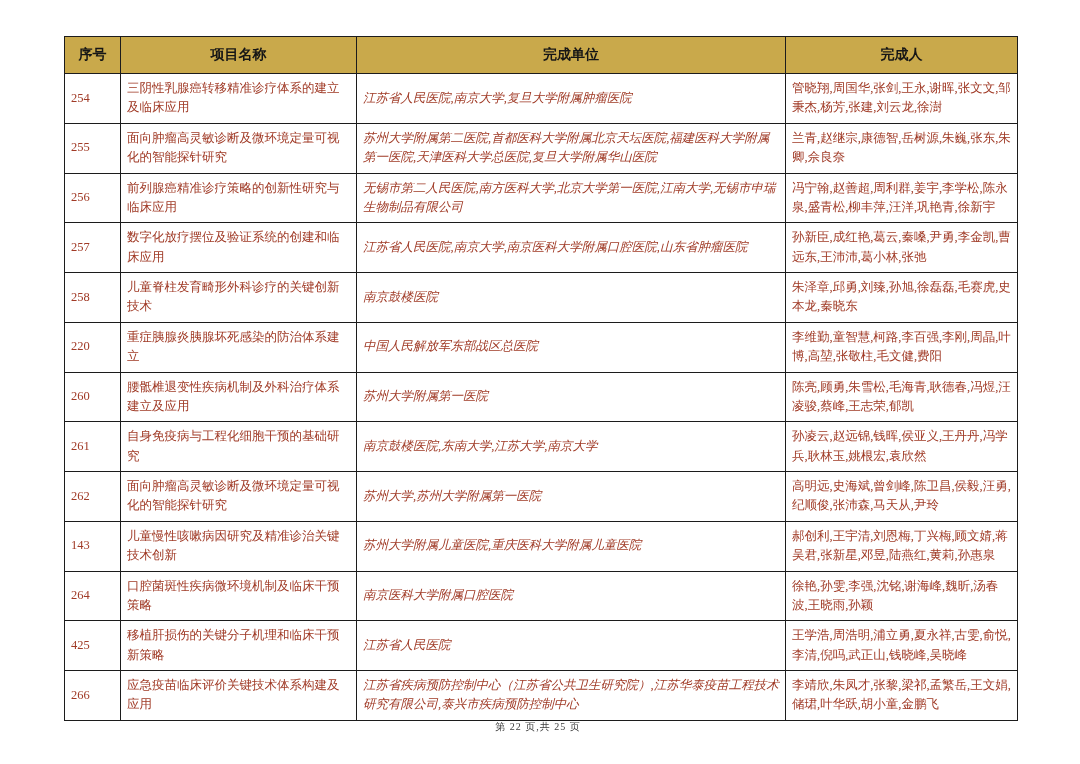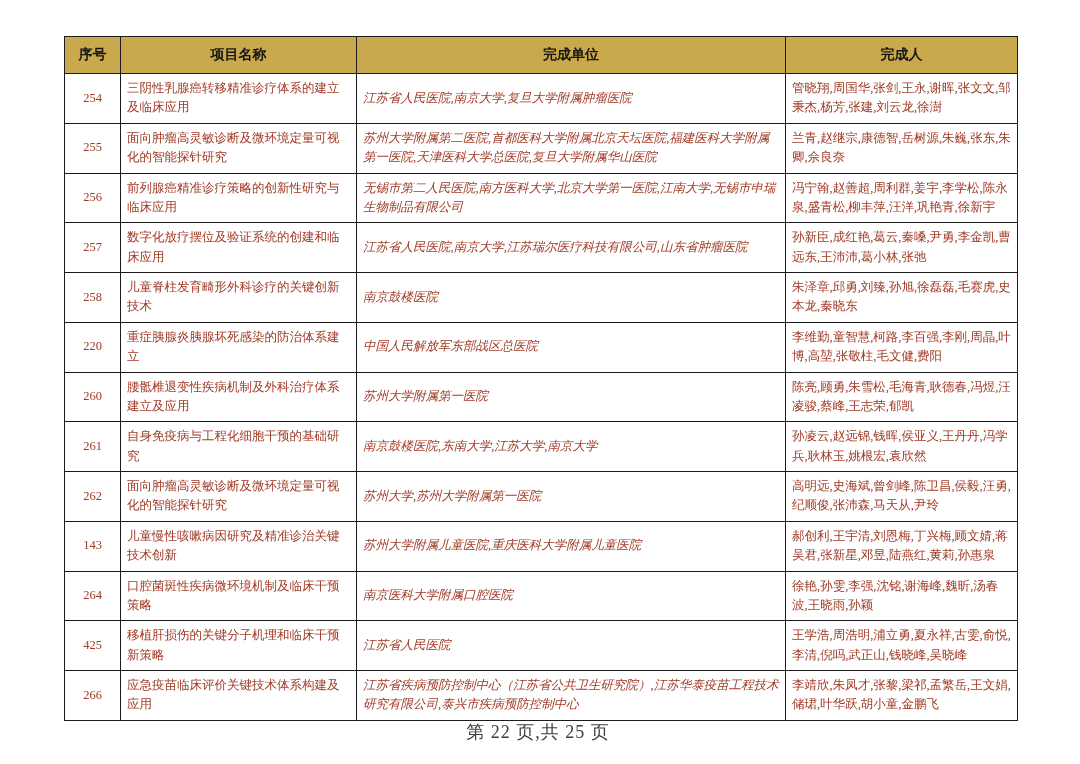--- a/index.html
+++ b/index.html
@@ -34,30 +34,30 @@
     padding: 2px 4px;
   }
   table.projects td {
     color: #a03a26;
     font-size: 12.5px;
     line-height: 1.55;
     padding: 5px 6px;
     vertical-align: middle;
     word-break: break-all;
   }
-  td.cell-no { text-align: center; font-size: 13px; font-family: Liberation Serif, serif; }
+  td.cell-no { font-size: 13px; font-family: Liberation Serif, serif; }
   td.cell-project { padding-left: 7px; }
   td.cell-units  { padding-left: 7px; font-style: italic; }
   td.cell-people { padding-left: 7px; }
   .footer {
     position: absolute;
     left: 0; right: 0;
     top: 720px;
     text-align: center;
-    font-size: 18px;
+    font-size: 10px;
     color: #3d3d3d;
     letter-spacing: 1px;
   }
 </style>
 </head>
 <body>
 
 <div class="page">
 
   <table class="projects">
@@ -93,21 +93,21 @@
     <tr>
       <td class="cell-no">256</td>
       <td class="cell-project">前列腺癌精准诊疗策略的创新性研究与临床应用</td>
       <td class="cell-units">无锡市第二人民医院,南方医科大学,北京大学第一医院,江南大学,无锡市申瑞生物制品有限公司</td>
       <td class="cell-people">冯宁翰,赵善超,周利群,姜宇,李学松,陈永泉,盛青松,柳丰萍,汪洋,巩艳青,徐新宇</td>
     </tr>
 
     <tr>
       <td class="cell-no">257</td>
       <td class="cell-project">数字化放疗摆位及验证系统的创建和临床应用</td>
-      <td class="cell-units">江苏省人民医院,南京大学,江苏瑞尔医疗科技有限公司,山东省肿瘤医院</td>
+      <td class="cell-units">江苏省人民医院,南京大学,南京医科大学附属口腔医院,山东省肿瘤医院</td>
       <td class="cell-people">孙新臣,成红艳,葛云,秦嗓,尹勇,李金凯,曹远东,王沛沛,葛小林,张弛</td>
     </tr>
 
     <tr>
       <td class="cell-no">258</td>
       <td class="cell-project">儿童脊柱发育畸形外科诊疗的关键创新技术</td>
       <td class="cell-units">南京鼓楼医院</td>
       <td class="cell-people">朱泽章,邱勇,刘臻,孙旭,徐磊磊,毛赛虎,史本龙,秦晓东</td>
     </tr>
 

